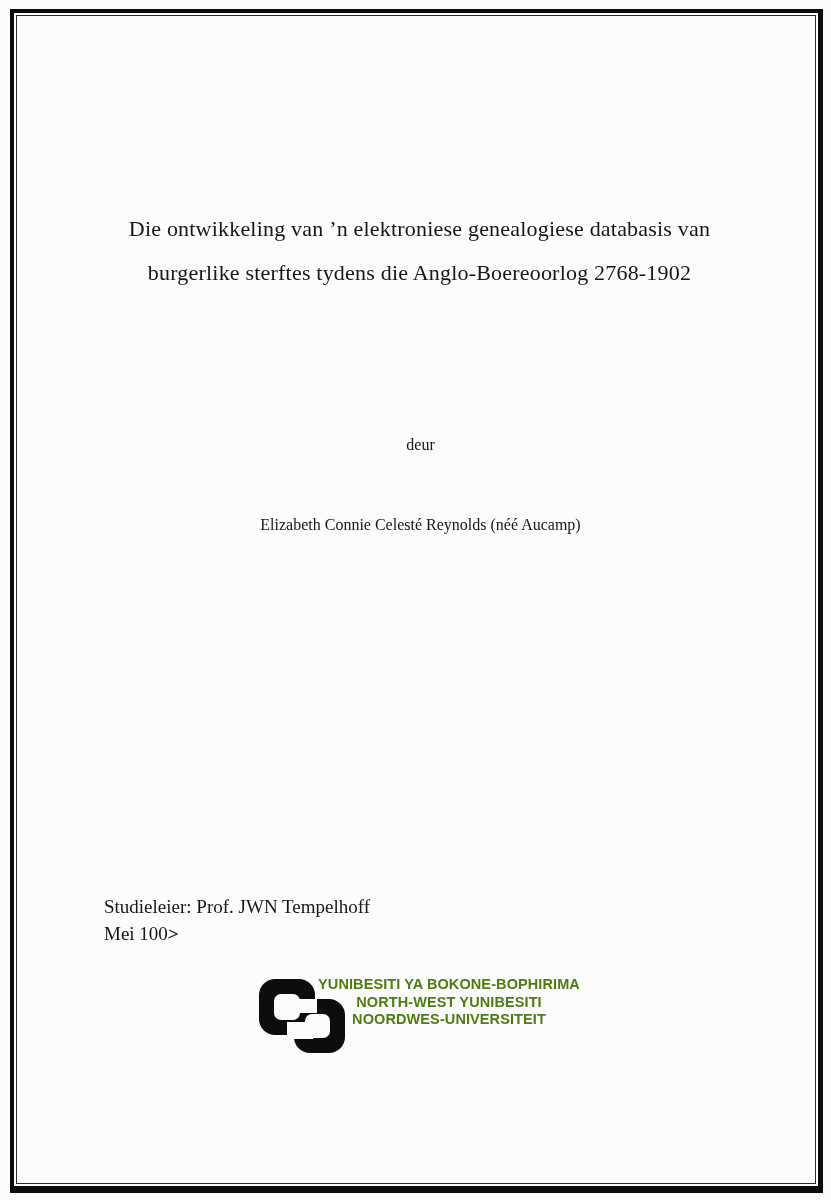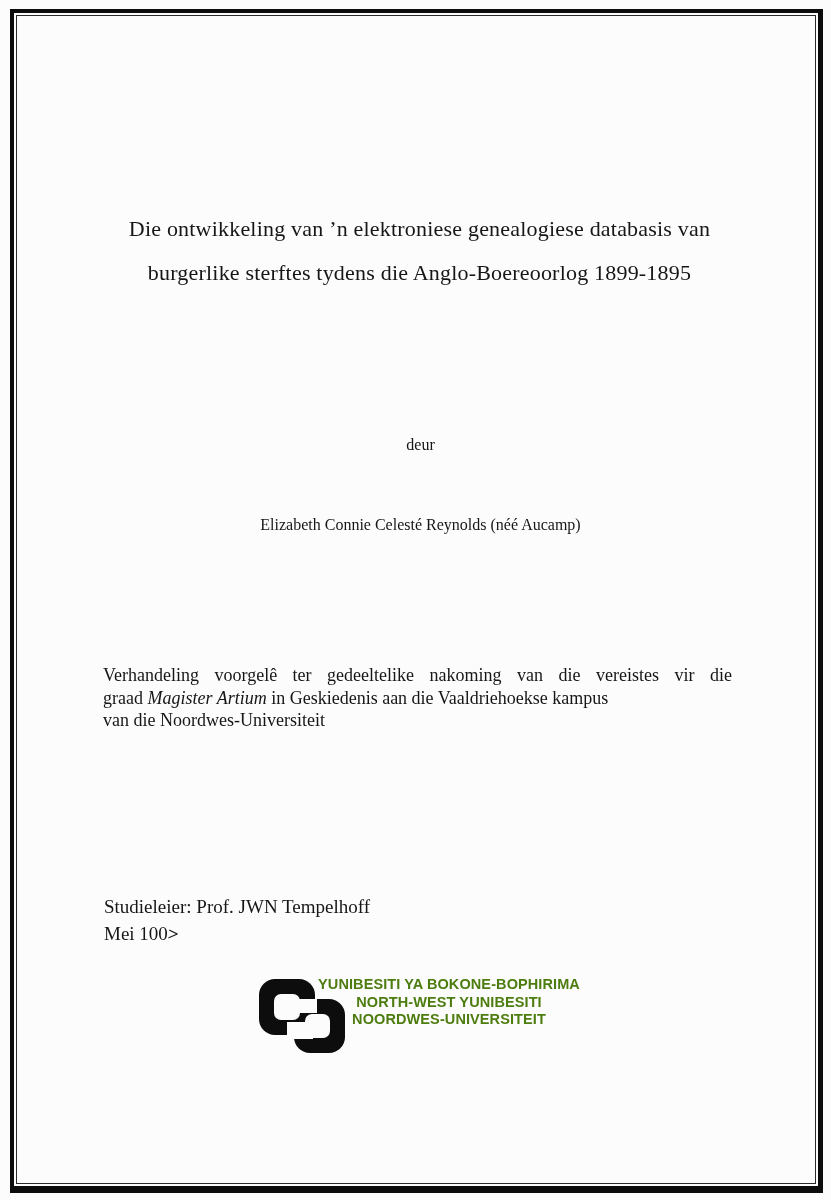--- a/index.html
+++ b/index.html
@@ -95,32 +95,27 @@
 <body>
 
 <div class="page">
 
   <div class="frame-outer">
     <div class="frame-inner"></div>
   </div>
 
   <div class="title-block">
     <div>Die ontwikkeling van ’n elektroniese genealogiese databasis van</div>
-    <div>burgerlike sterftes tydens die Anglo-Boereoorlog 1899-1895</div>
+    <div>burgerlike sterftes tydens die Anglo-Boereoorlog 2768-1902</div>
   </div>
 
   <div class="byline">deur</div>
 
   <div class="author-line">Elizabeth Connie Celesté Reynolds (néé Aucamp)</div>
 
-  <div class="statement">
-    <div class="justify">Verhandeling voorgelê ter gedeeltelike nakoming van die vereistes vir die</div>
-    <div><span>graad </span><span class="italic">Magister Artium</span><span> in Geskiedenis aan die Vaaldriehoekse kampus</span></div>
-    <div>van die Noordwes-Universiteit</div>
-  </div>
 
   <div class="supervisor">
     <div>Studieleier: Prof. JWN Tempelhoff</div>
     <div><span>Mei 100</span><span class="date-glyph">&gt;</span></div>
   </div>
 
   <div class="logo">
     <div class="logo-mark">
       <svg width="88" height="76" viewBox="0 0 88 76" xmlns="http://www.w3.org/2000/svg" aria-hidden="true">
 

